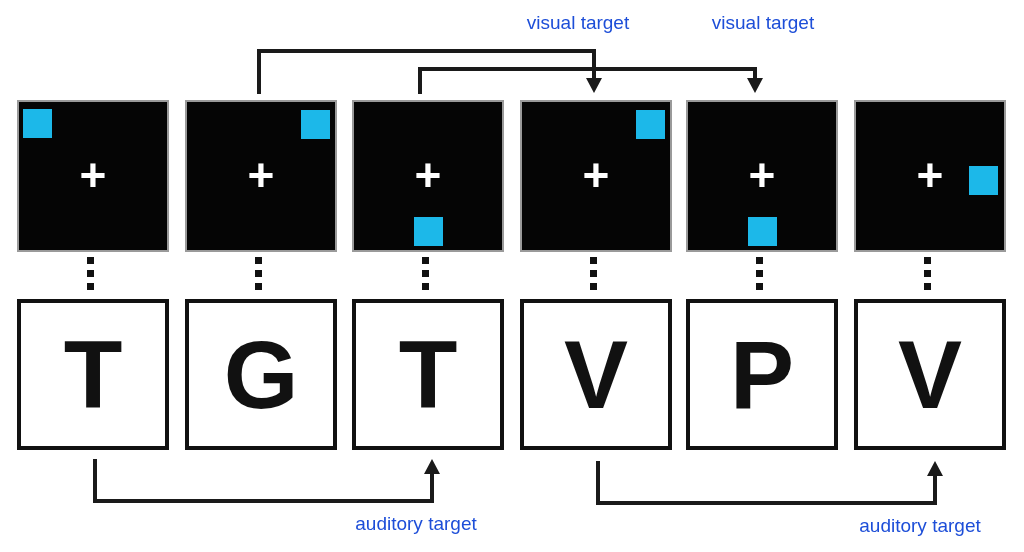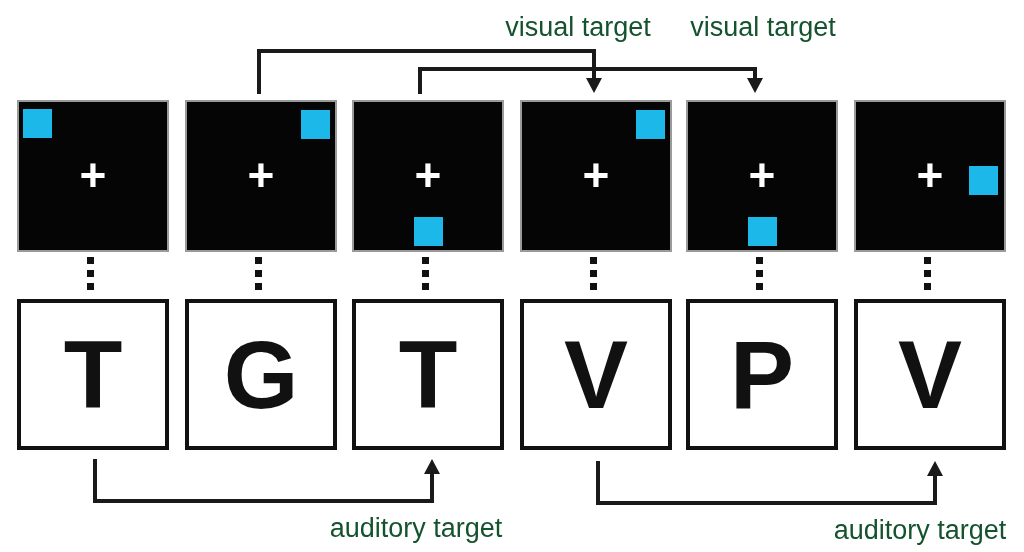--- a/index.html
+++ b/index.html
@@ -57,21 +57,21 @@
     border: 4px solid #111111;
     box-sizing: border-box;
     display: flex; align-items: center; justify-content: center;
     font-weight: 700; font-size: 96px; color: #111111; line-height: 1;
   }
 
   
   .label {
     position: absolute;
     transform: translateX(-50%);
-    font-size: 27px; color: #14532d;
+    font-size: 19px; color: #1d4ed8;
     white-space: nowrap;
   }
 
   .arrows { position: absolute; left: 0; top: 0; pointer-events: none; }
 </style>
 </head>
 <body>
 
 <div class="stage">
 

